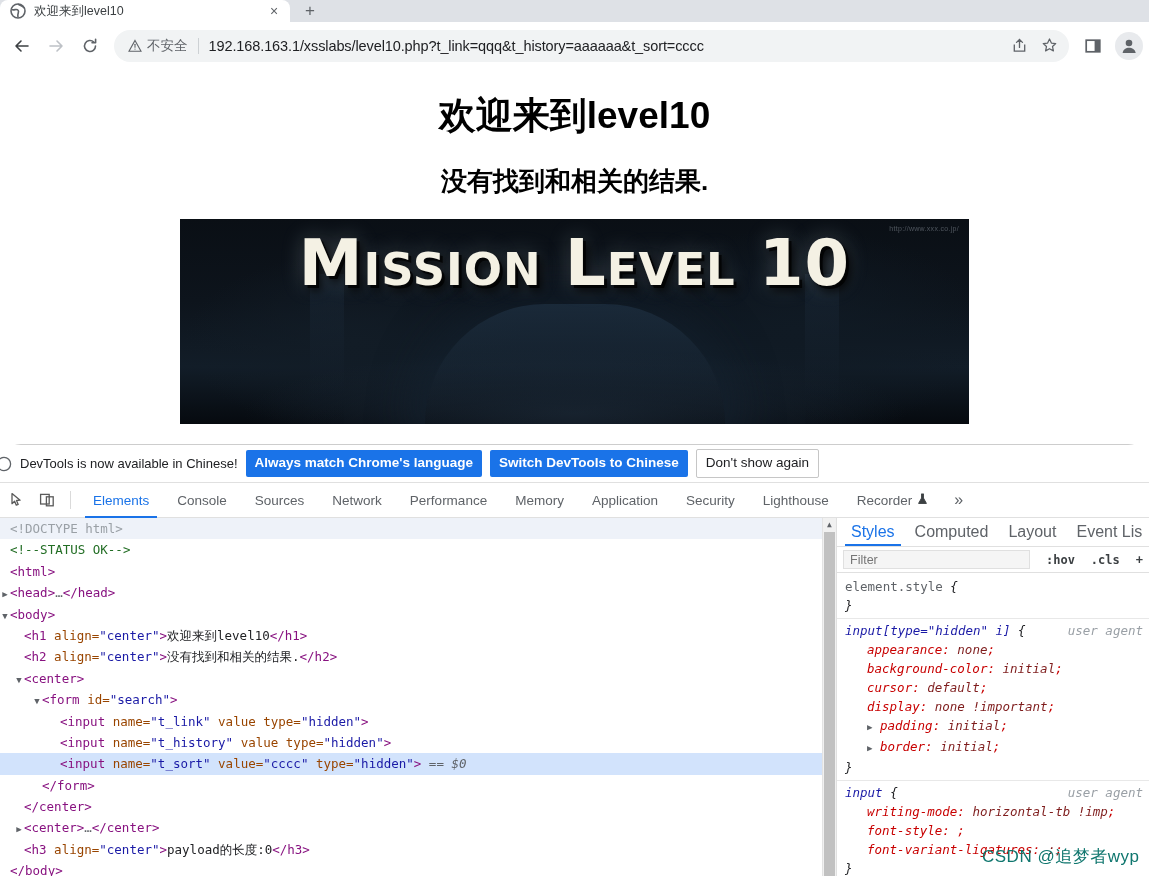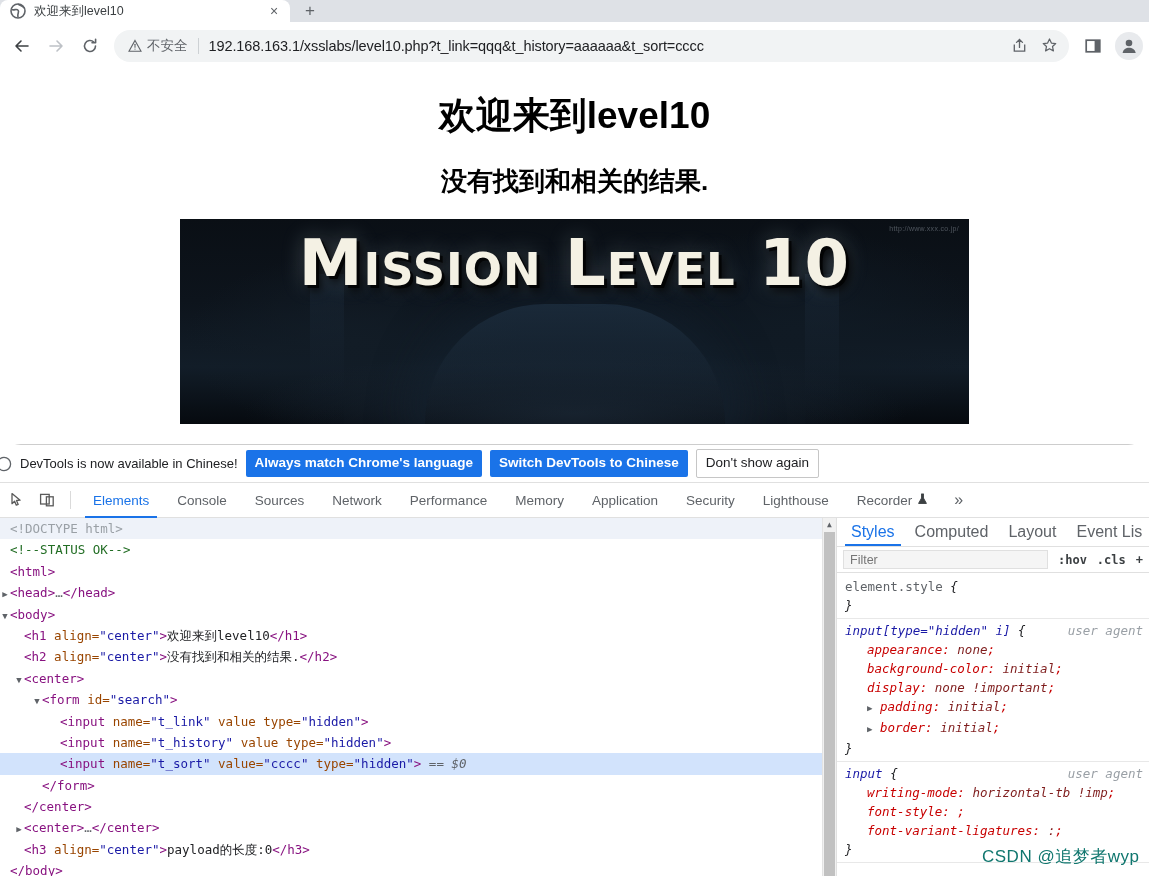--- a/index.html
+++ b/index.html
@@ -245,21 +245,21 @@
     display:flex; align-items:center; padding:0 10px;
     font-size:16px; color:#5f6368; cursor:pointer;
     position:relative; white-space:nowrap;
   }
   .st-tab.active { color:#1a73e8; }
   .st-tab.active::after {
     content:""; position:absolute; left:4px; right:4px; bottom:0;
     height:2px; background:#1a73e8;
   }
   .st-filterbar {
-    height:26px; display:flex; align-items:center; gap:10px;
+    height:26px; display:flex; align-items:center; gap:16px;
     border-bottom:1px solid #e0e0e0; padding:0 6px;
   }
   .st-filter {
     flex:1; min-width:0; height:19px; background:#f5f5f5;
     border:1px solid #e0e0e0; font-size:12.5px; color:#757575;
     padding:0 6px; display:flex; align-items:center;
     font-family:"Liberation Sans", sans-serif;
   }
   .st-toggle {
     font-family:"DejaVu Sans Mono", monospace; font-size:12px;
@@ -503,20 +503,21 @@
               </div>
               <div class="brace" style="padding-left:0">}</div>
             </div>
             <div class="rule">
               <div class="rule-head">
                 <span class="sel-name ua">input[type="hidden" i] <span class="brace">{</span></span>
                 <span class="origin">user agent</span>
               </div>
               <div class="decl"><span class="prop">appearance</span>: <span class="pv">none</span>;</div>
               <div class="decl"><span class="prop">background-color</span>: <span class="pv">initial</span>;</div>
+              <div class="decl"><span class="prop">cursor</span>: <span class="pv">default</span>;</div>
               <div class="decl"><span class="prop">display</span>: <span class="pv">none !important</span>;</div>
               <div class="decl"><span class="exp">▶</span> <span class="prop">padding</span>: <span class="pv">initial</span>;</div>
               <div class="decl"><span class="exp">▶</span> <span class="prop">border</span>: <span class="pv">initial</span>;</div>
               <div class="brace" style="padding-left:0">}</div>
             </div>
             <div class="rule">
               <div class="rule-head">
                 <span class="sel-name ua">input <span class="brace">{</span></span>
                 <span class="origin">user agent</span>
               </div>

